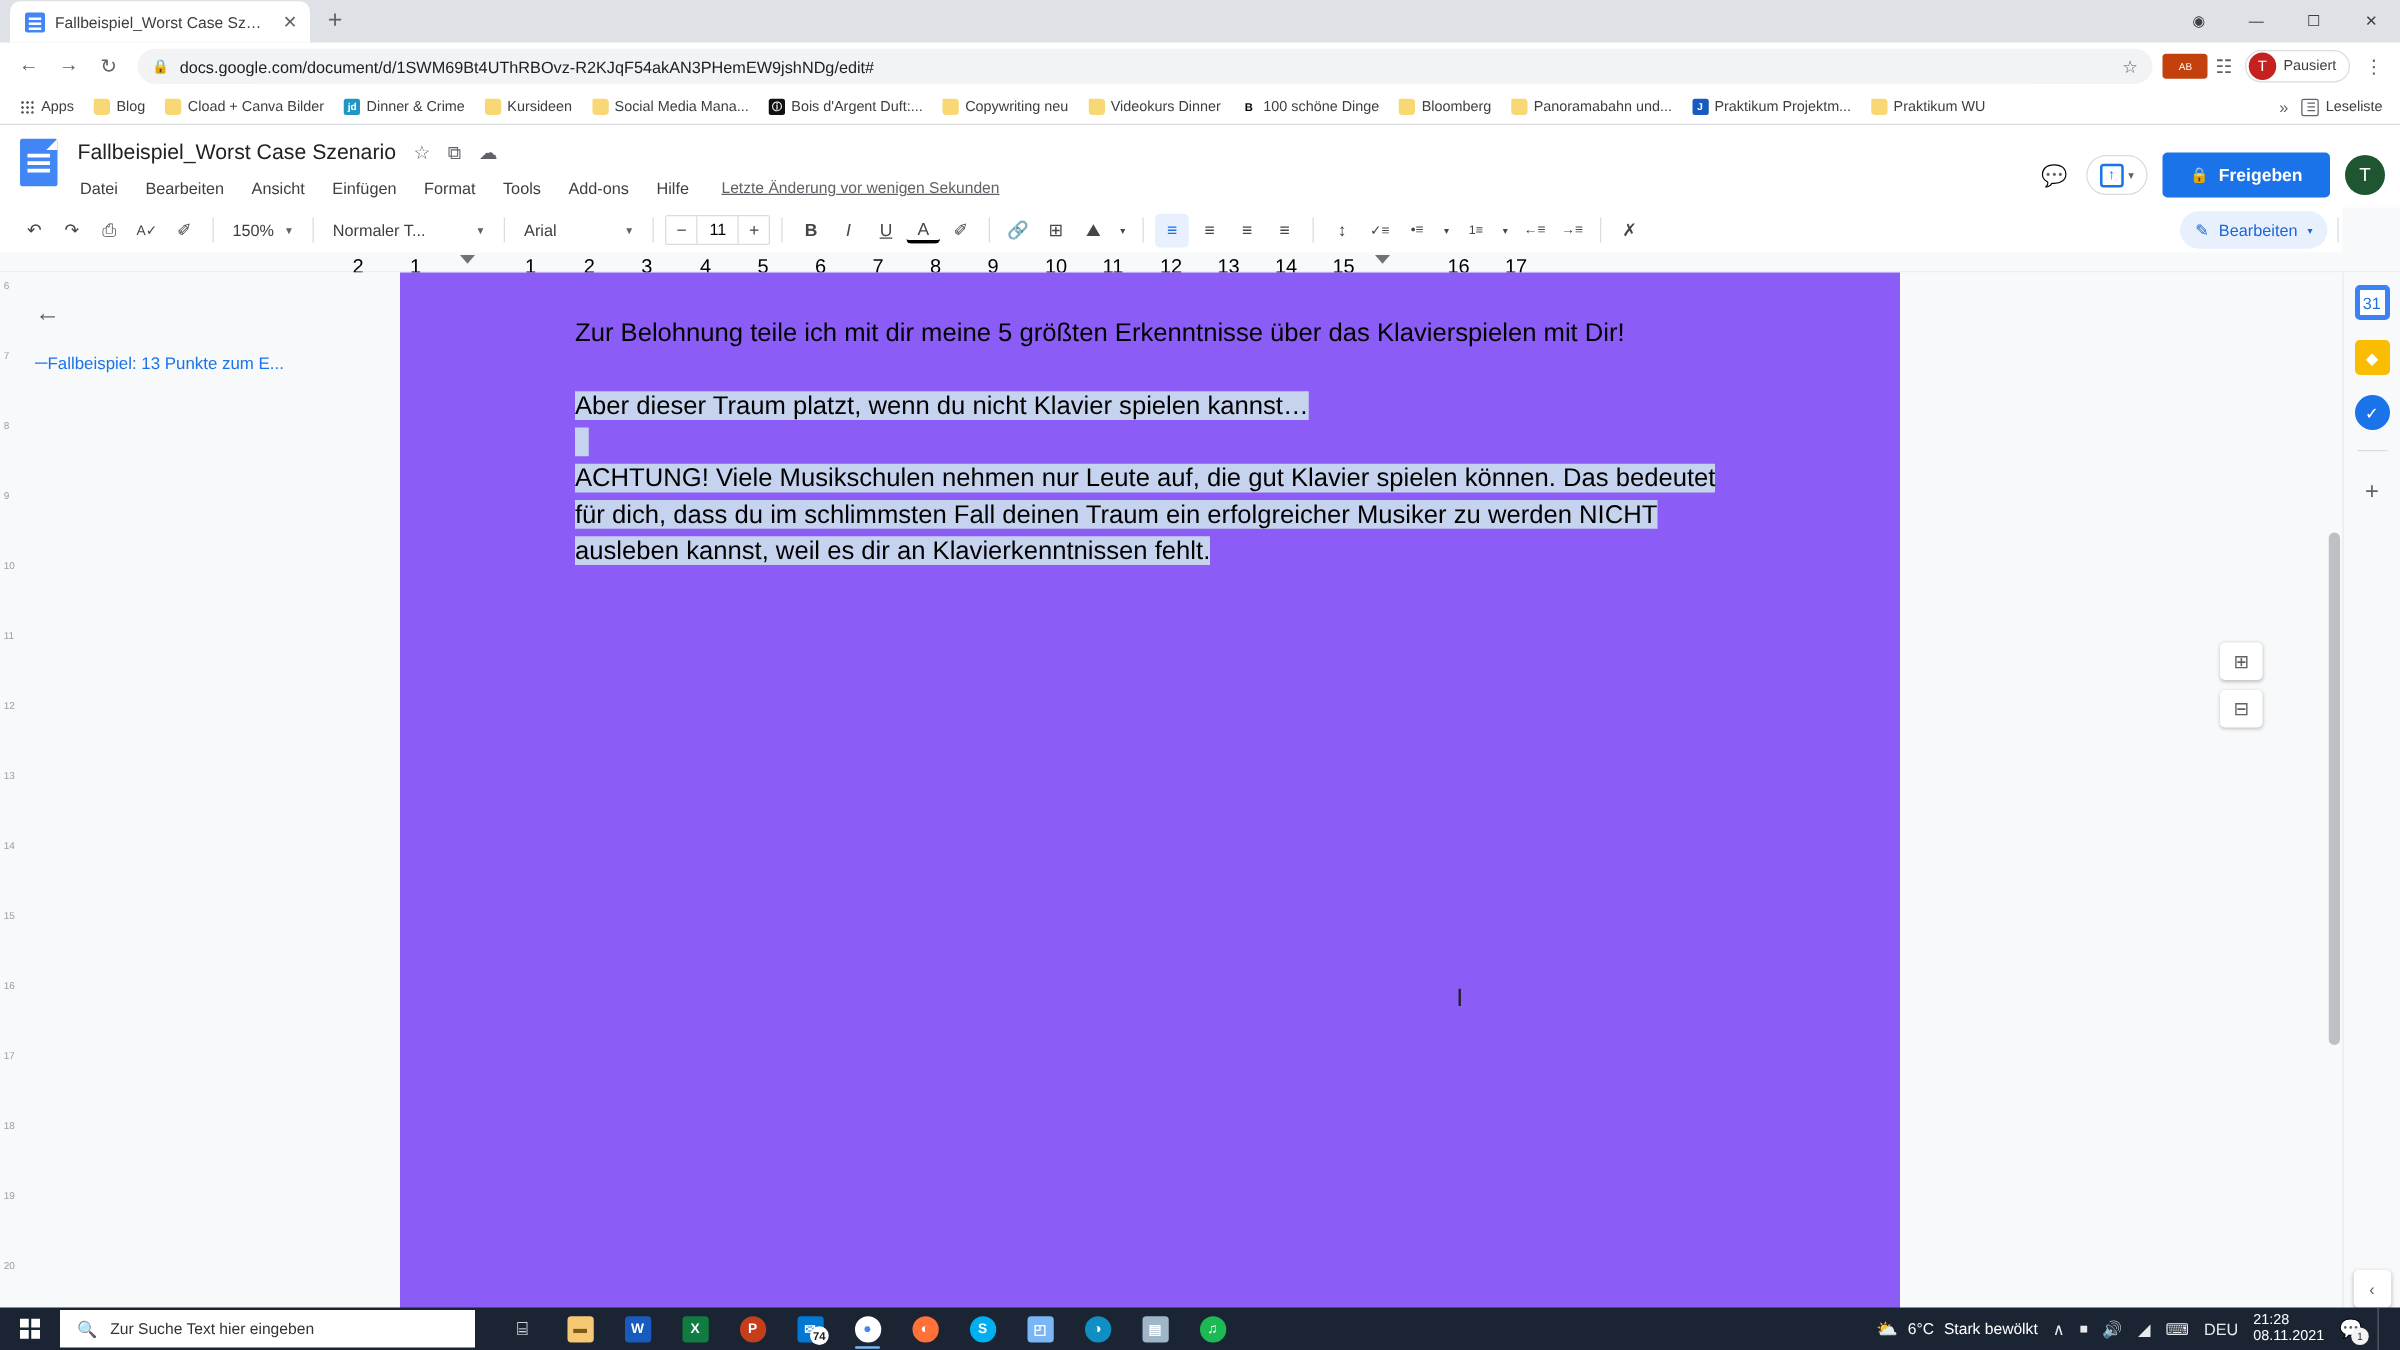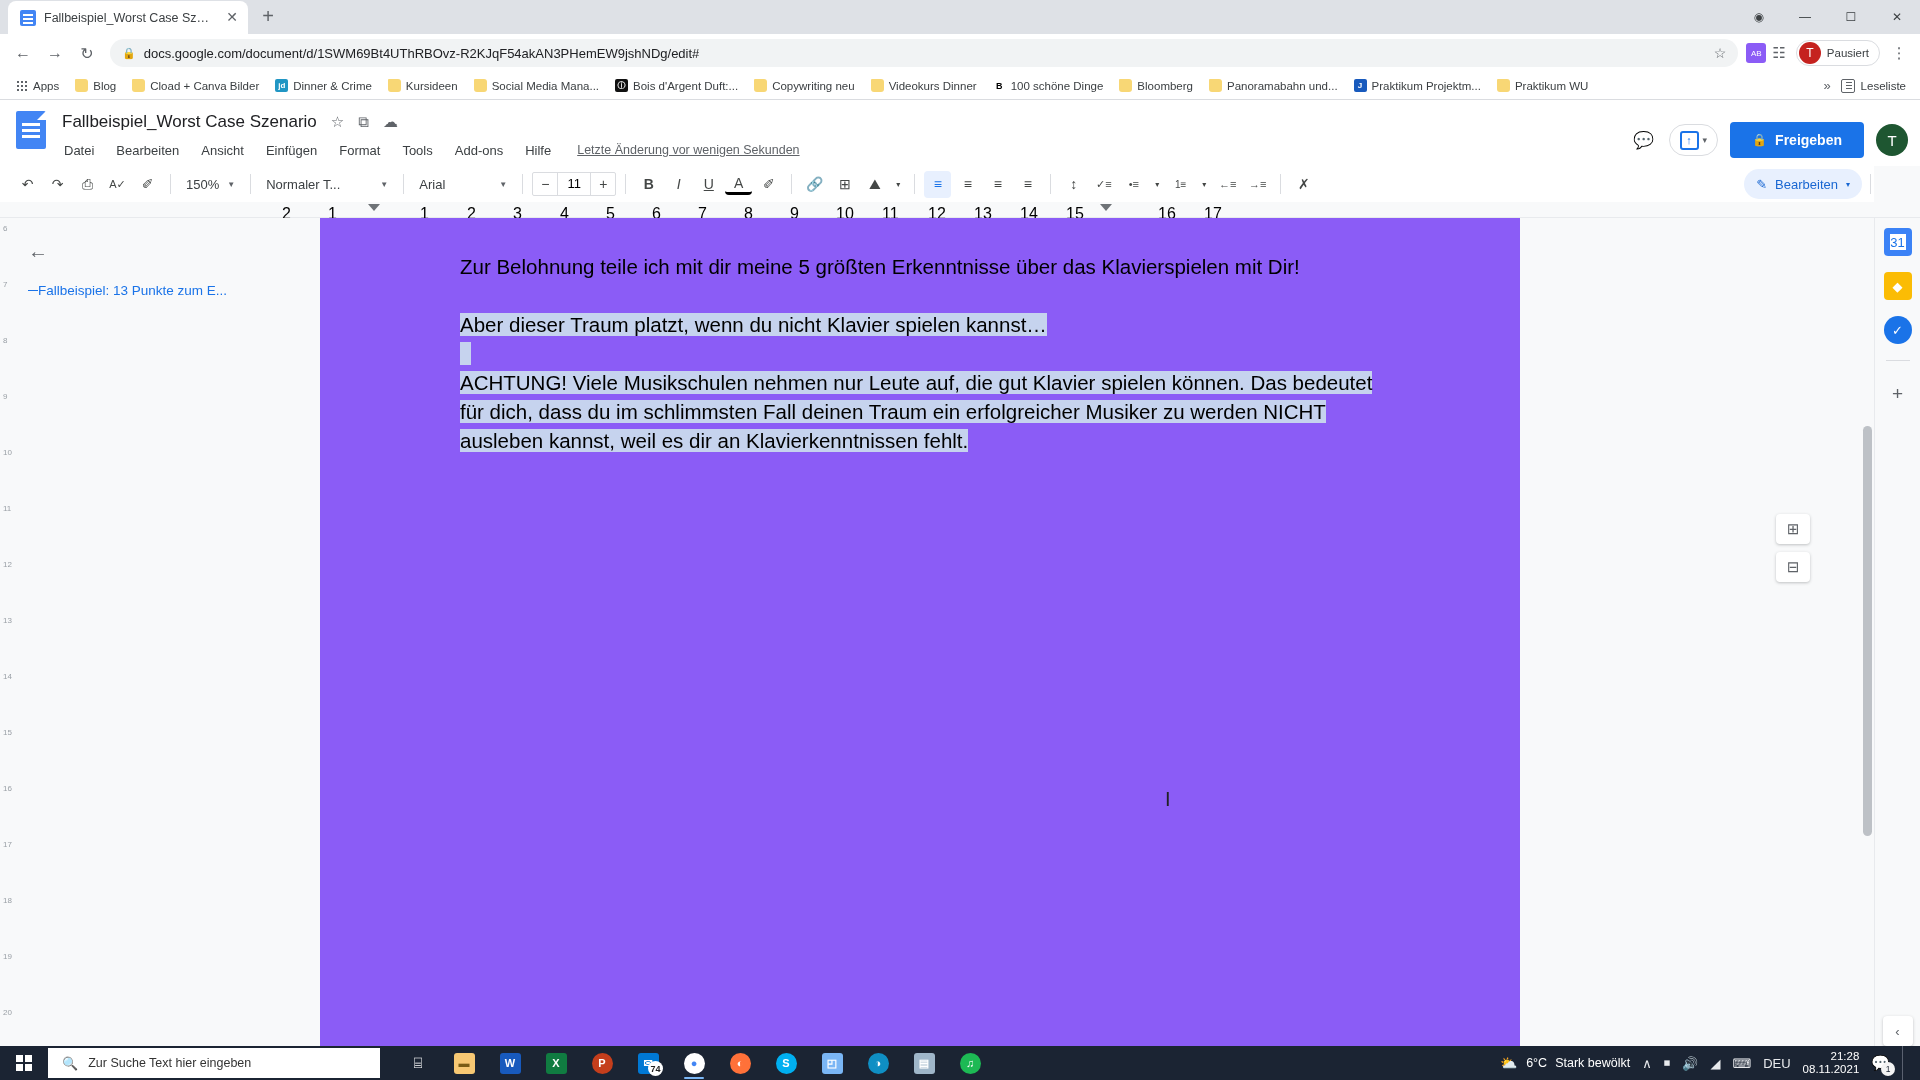--- a/index.html
+++ b/index.html
@@ -46,21 +46,21 @@
     color: #5f6368; font-size: 16px; border-radius: 50%; }
   .omnibox {
     flex: 1; height: 28px; background: #f1f3f4; border-radius: 14px;
     display: flex; align-items: center; padding: 0 12px; gap: 8px; margin: 0 6px;
     font-size: 13px; color: #202124;
   }
   .lock { font-size: 11px; color: #5f6368; }
   .omni-url { white-space: nowrap; overflow: hidden; }
   .omni-right { display: flex; align-items: center; gap: 6px; margin-left: auto; }
   .star { font-size: 14px; color: #5f6368; }
-  .ext-badge { width: 20px; height: 20px; border-radius: 3px; background: #8b5cf6; color: #fff;
+  .ext-badge { width: 36px; height: 20px; border-radius: 3px; background: #c2410c; color: #fff;
     font-size: 8px; display: flex; align-items: center; justify-content: center; }
   .ext-puzzle { color: #5f6368; font-size: 15px; }
   .profile-pill {
     display: flex; align-items: center; gap: 6px; height: 26px;
     border: 1px solid #dadce0; border-radius: 13px; padding: 0 10px 0 2px; margin-left: 4px;
   }
   .profile-av { width: 22px; height: 22px; border-radius: 50%; background: #c5221f; color: #fff;
     font-size: 12px; display: flex; align-items: center; justify-content: center; }
   .profile-lbl { font-size: 11.5px; color: #3c4043; }
   .kebab { width: 26px; height: 30px; display: flex; align-items: center; justify-content: center;
@@ -190,21 +190,21 @@
   
   .vscroll { position: absolute; right: 46px; top: 0; width: 11px; height: 844px; background: transparent; }
   .vthumb { position: absolute; top: 208px; width: 9px; height: 410px; border-radius: 5px; background: #bdc1c6; }
 
   
   .rail { position: absolute; right: 0; top: 0; width: 46px; height: 844px;
     background: #f8f9fa; border-left: 1px solid #e8eaed;
     display: flex; flex-direction: column; align-items: center; padding-top: 10px; gap: 16px; }
   .rail-ico { width: 28px; height: 28px; border-radius: 4px; display: flex;
     align-items: center; justify-content: center; font-size: 13px; }
-  .rail-cal { background: #fff; border: 6px solid #3b82f6; color: #1a73e8; }
+  .rail-cal { background: #fff; border: 4px solid #3b82f6; color: #1a73e8; }
   .rail-keep { background: #fbbc04; color: #fff; }
   .rail-tasks { background: #1a73e8; color: #fff; border-radius: 50%; }
   .rail-plus { color: #5f6368; font-size: 19px; margin-top: 6px; }
   .rail-bottom { position: absolute; bottom: 16px; }
   .rail-expand { width: 30px; height: 30px; background: #fff; border-radius: 4px;
     box-shadow: 0 1px 3px rgba(60,64,67,.3); display:flex; align-items:center;
     justify-content:center; color:#5f6368; font-size: 13px; }
   .rail-sep { width: 24px; height: 1px; background: #dadce0; }
 
   
@@ -230,21 +230,21 @@
   .run-dot { position: absolute; bottom: 1px; left: 50%; transform: translateX(-50%);
     width: 20px; height: 2.5px; background: #7ab6f5; border-radius: 2px; }
   .badge-n { position: absolute; right: 5px; bottom: 4px; background: #fff; color: #222;
     border-radius: 50%; width: 15px; height: 15px; font-size: 9px;
     display: flex; align-items: center; justify-content: center; font-weight: bold; }
   .tray { margin-left: auto; display: flex; align-items: center; gap: 12px;
     padding-right: 10px; color: #fff; font-size: 12px; }
   .weather { display: flex; align-items: center; gap: 8px; font-size: 12.5px; }
   .wicon { font-size: 14px; }
   .tray-ico { font-size: 13px; color: #e8eaed; }
-  .clock { text-align: right; line-height: 13px; font-size: 11.5px; }
+  .clock { line-height: 13px; font-size: 11.5px; }
   .notif { position: relative; font-size: 15px; }
   .notif-badge { position: absolute; right: -5px; bottom: -4px; width: 14px; height: 14px;
     background: #f3f3f3; color: #1b2433; border-radius: 50%; font-size: 8.5px;
     display: flex; align-items: center; justify-content: center; }
   .showdesk { width: 8px; height: 34px; border-left: 1px solid #5a6170; }
 </style>
 </head>
 <body>
 
 <div class="browser">

